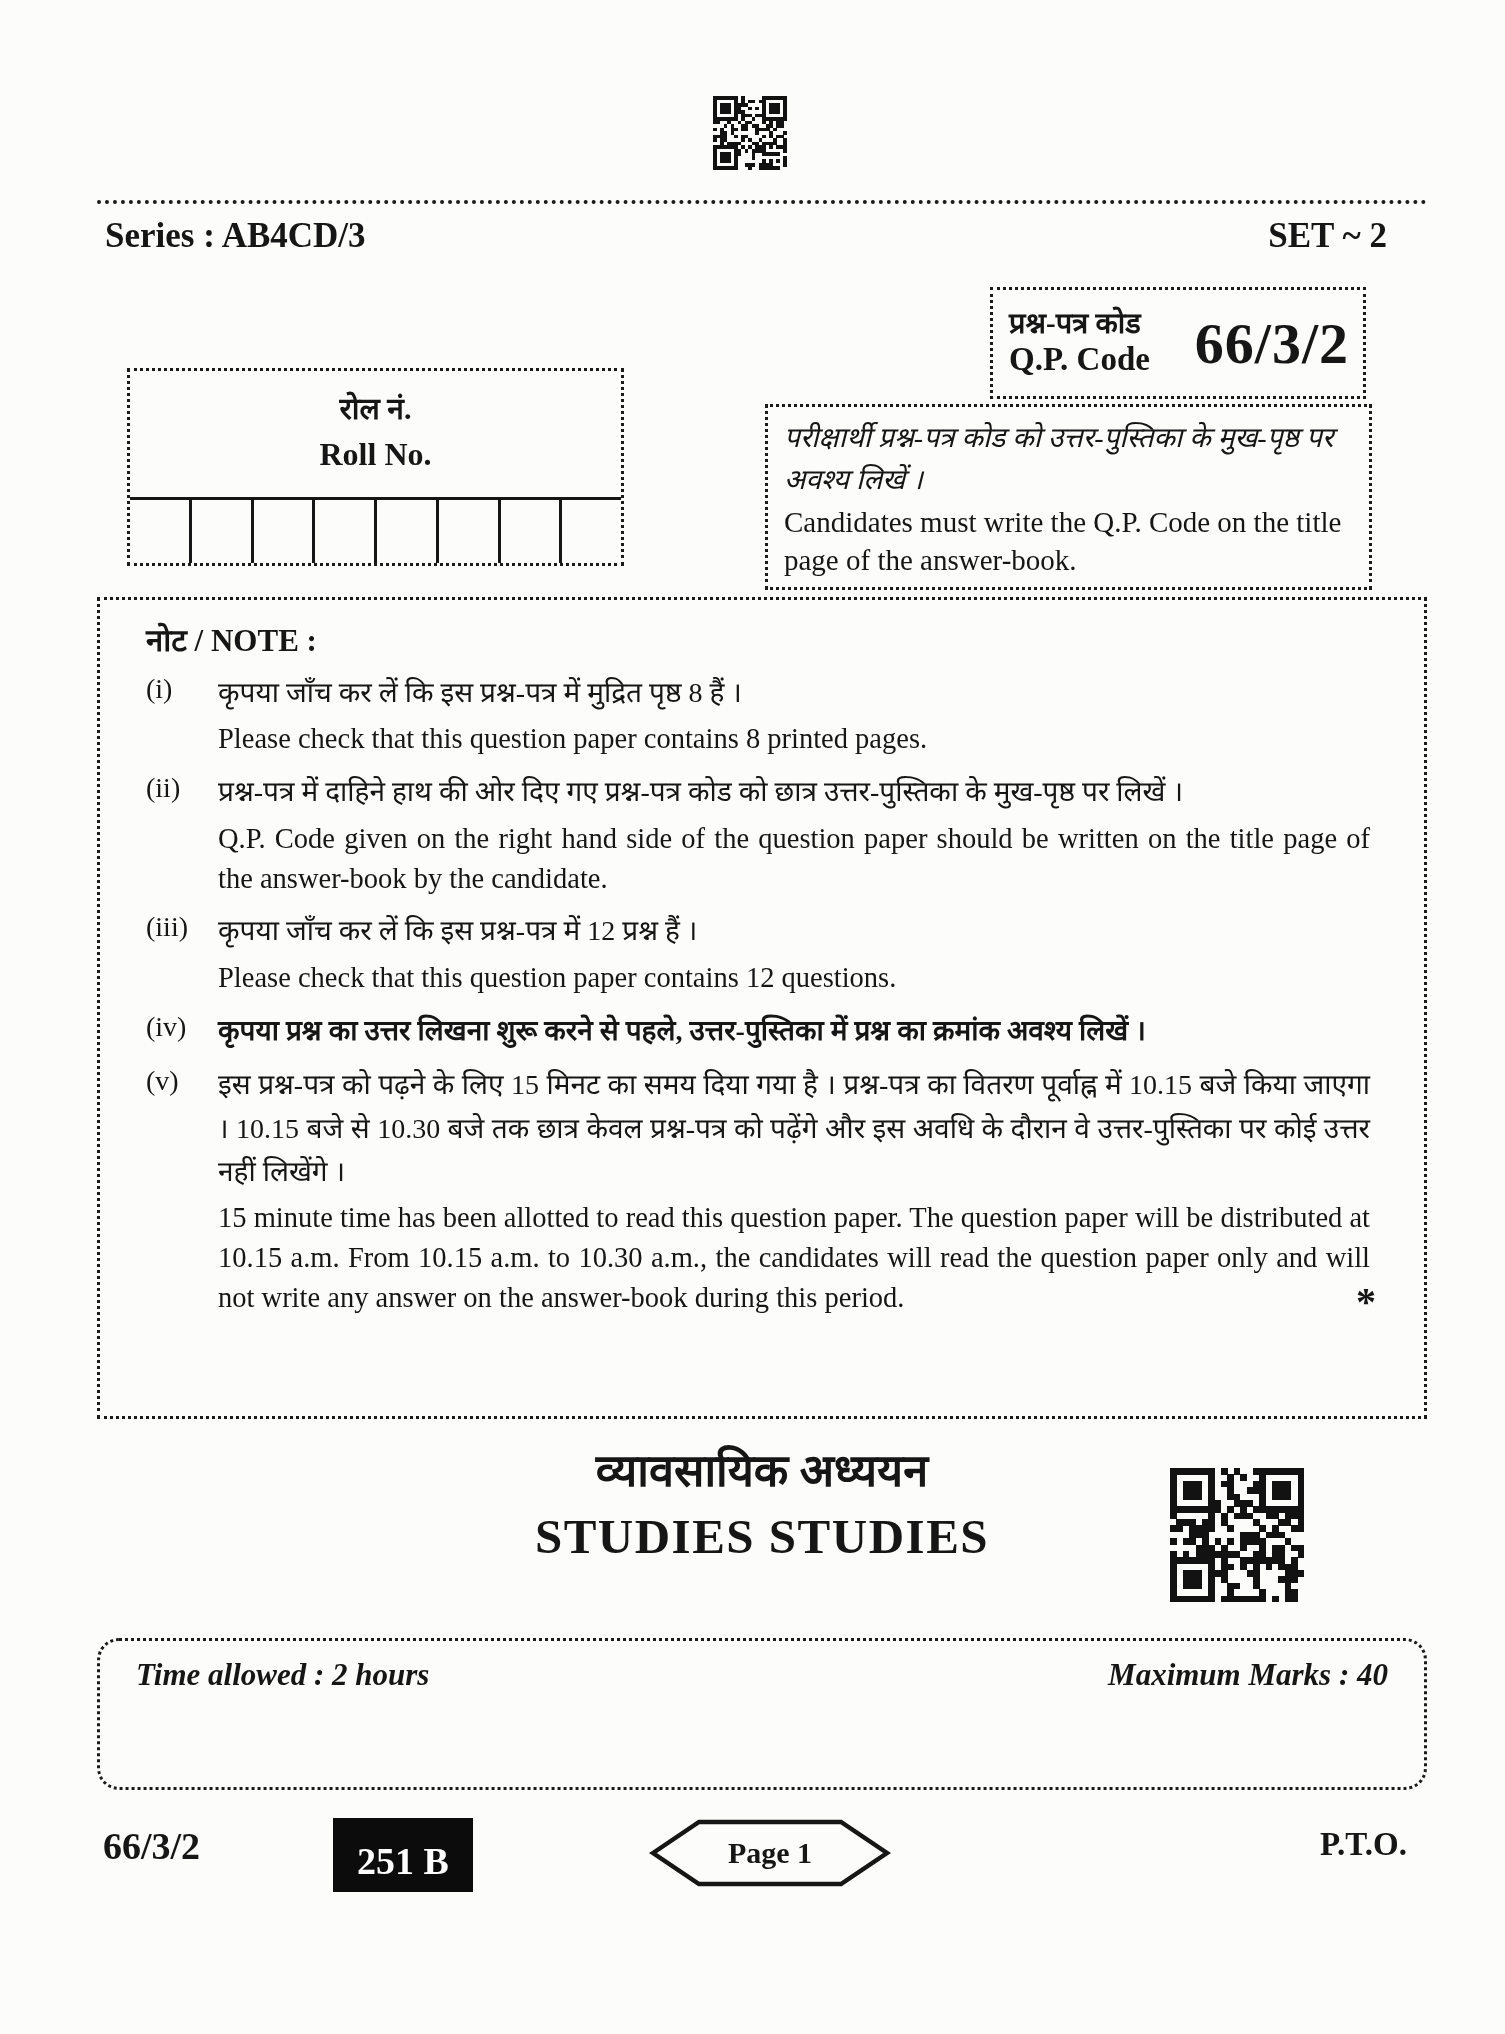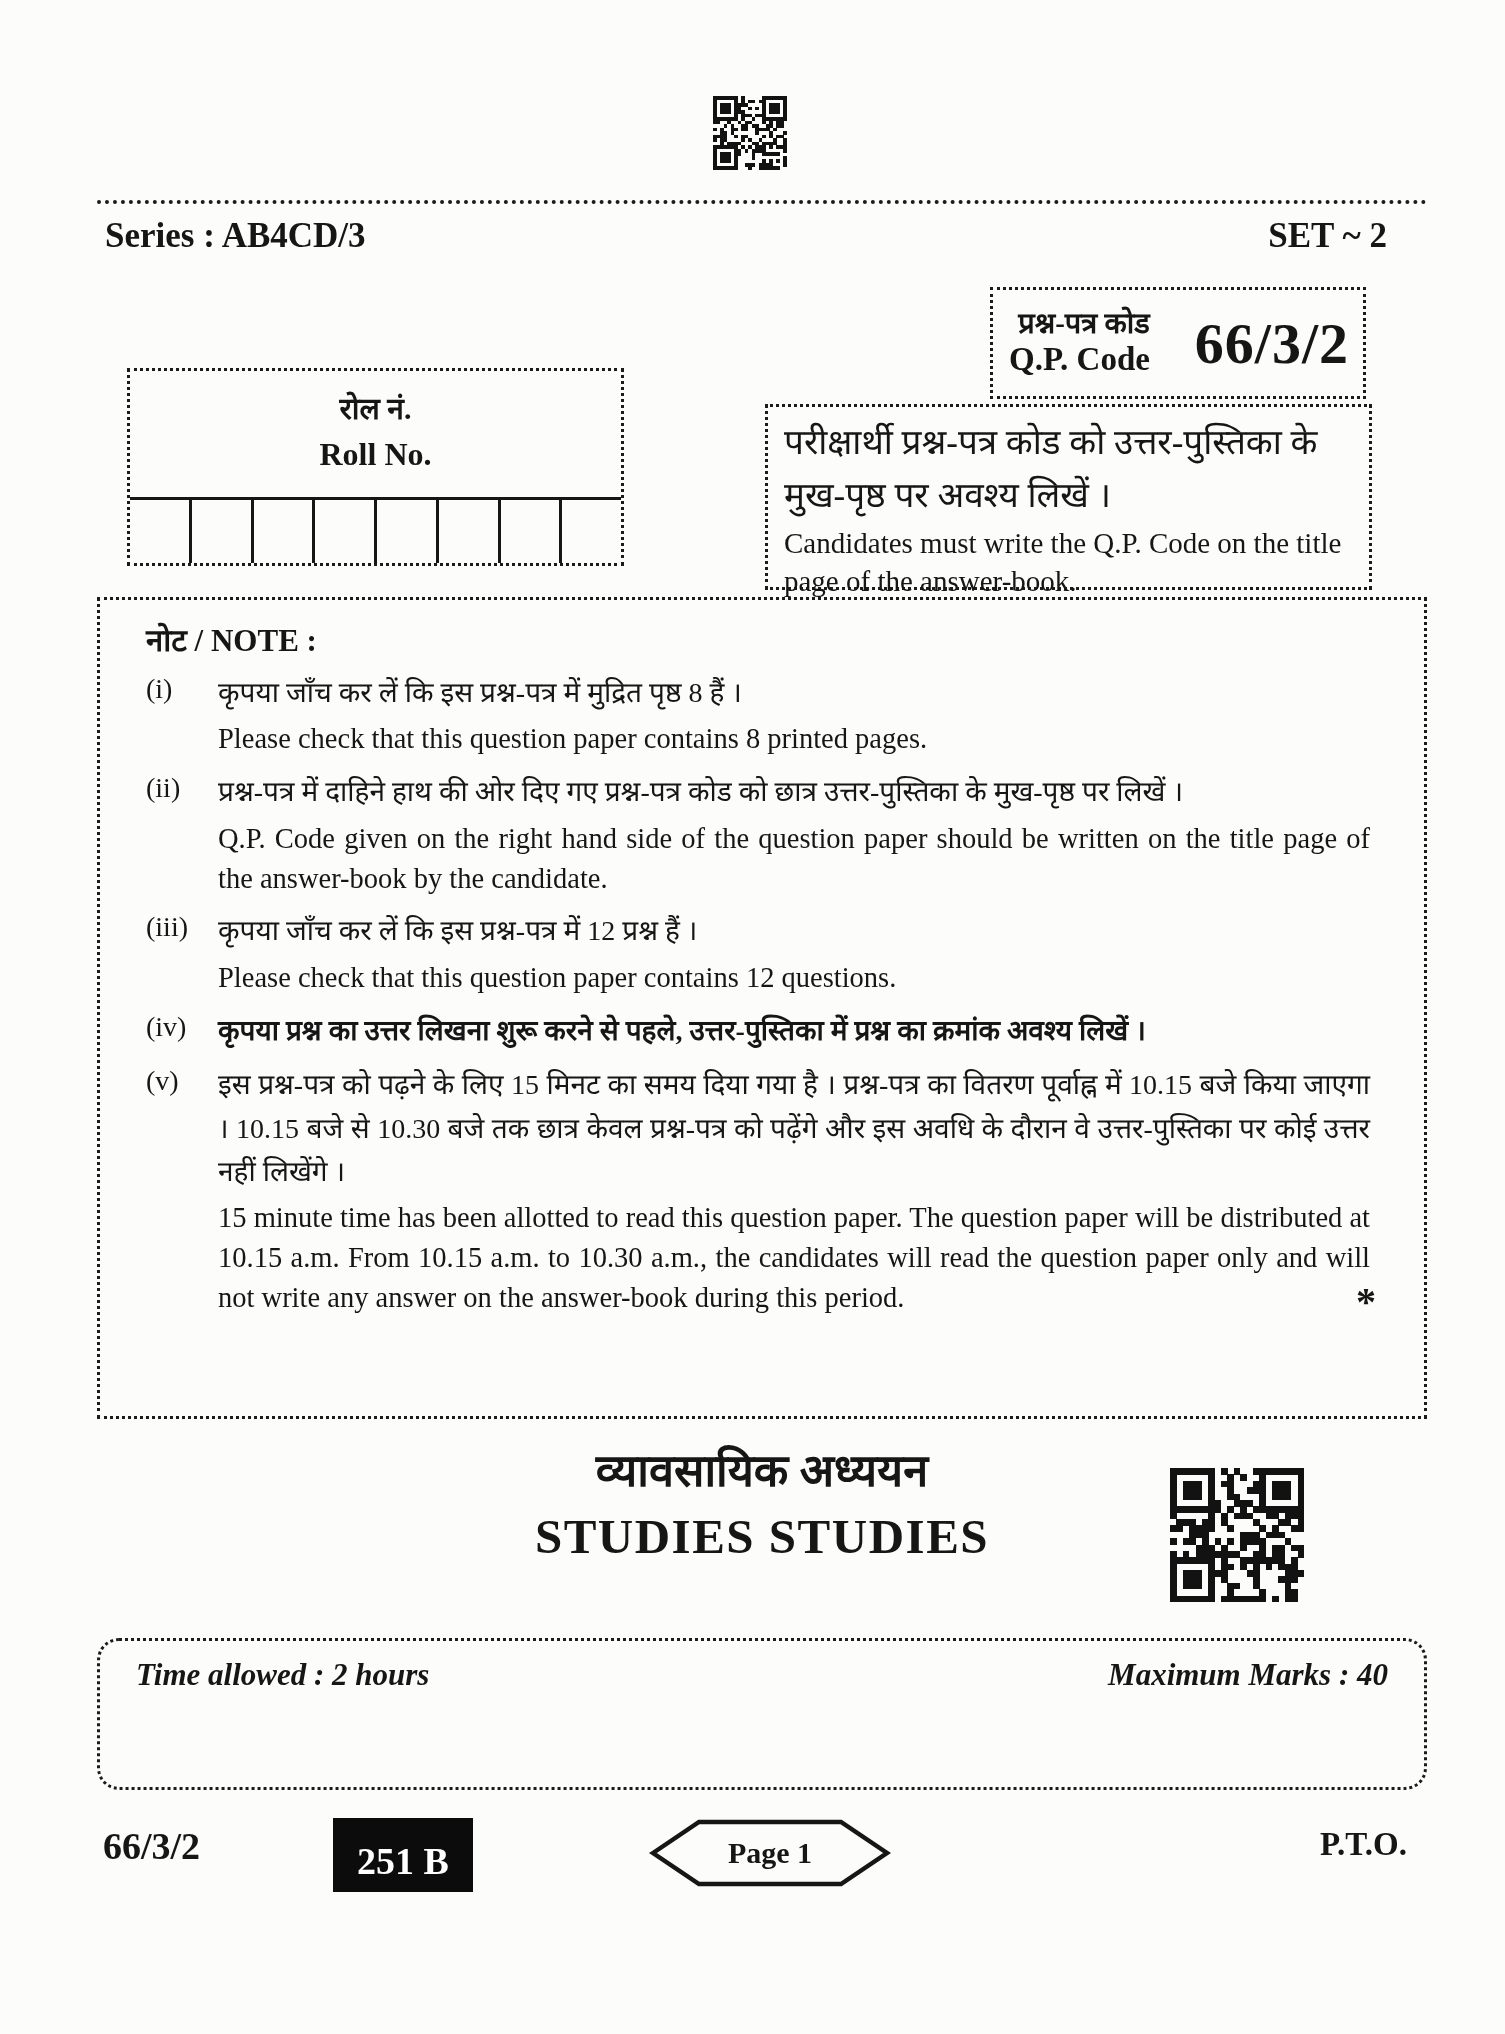--- a/index.html
+++ b/index.html
@@ -17,38 +17,38 @@
   .qr-bottom { left:1170px; top:1468px; width:134px; height:134px; }
   
   .top-rule { position:absolute; left:97px; right:78px; top:200px; border-top:4px dotted #1b1b1b; }
   
   .series-row { position:absolute; left:105px; right:118px; top:216px;
     display:flex; justify-content:space-between;
     font-size:35px; font-weight:bold; }
   
   .qp-box { position:absolute; left:990px; top:287px; width:376px; height:112px;
     border:3px dotted #1b1b1b; display:flex; align-items:center; padding:0 10px 0 16px; }
-  .qp-labels { line-height:1.15;text-align:right; }
+  .qp-labels { line-height:1.15; }
   .qp-label-hi { font-size:29px; font-weight:bold; }
   .qp-label-en { font-size:33px; font-weight:bold; }
   .qp-code { margin-left:auto; font-size:58px; font-weight:bold; letter-spacing:1px; padding-right:4px; }
   
   .roll-box { position:absolute; left:127px; top:368px; width:497px; height:198px;
     border:3px dotted #1b1b1b; }
   .roll-labels { height:126px; text-align:center; padding-top:16px; line-height:1.45; }
   .roll-label-hi { font-size:30px; font-weight:bold; }
   .roll-label-en { font-size:32px; font-weight:bold; }
   .roll-cells { position:absolute; left:0; right:0; bottom:0; height:66px;
     border-top:3px solid #161616; display:flex; }
   .roll-cells .cell { flex:1; }
   .roll-cells .cell:not(:last-child){ border-right:3px solid #161616; }
   
   .cand-box { position:absolute; left:765px; top:404px; width:607px; height:186px;
     border:3px dotted #1b1b1b; padding:10px 14px 0 16px; }
-  .cand-hi { font-size:35px; line-height:1.5; }
+  .cand-hi { font-size:28px; line-height:1.5;font-style:italic; }
   .cand-en { font-size:29px; line-height:1.32; margin-top:2px; }
   
   .note-box { position:absolute; left:97px; right:78px; top:597px; height:822px;
     border:3px dotted #1b1b1b; padding:18px 54px 8px 46px; overflow:hidden; }
   .note-title { font-size:31px; font-weight:bold; }
   .note-item { display:flex; margin-top:11px; }
   .note-item .num { width:72px; flex-shrink:0; font-size:28px; padding-top:2px; }
   .note-item .body { flex:1; }
   .note-item .hi { font-size:28px; line-height:1.55; text-align:justify; }
   .note-item .en { font-size:28.5px; line-height:1.4; text-align:justify; margin-top:5px; }

